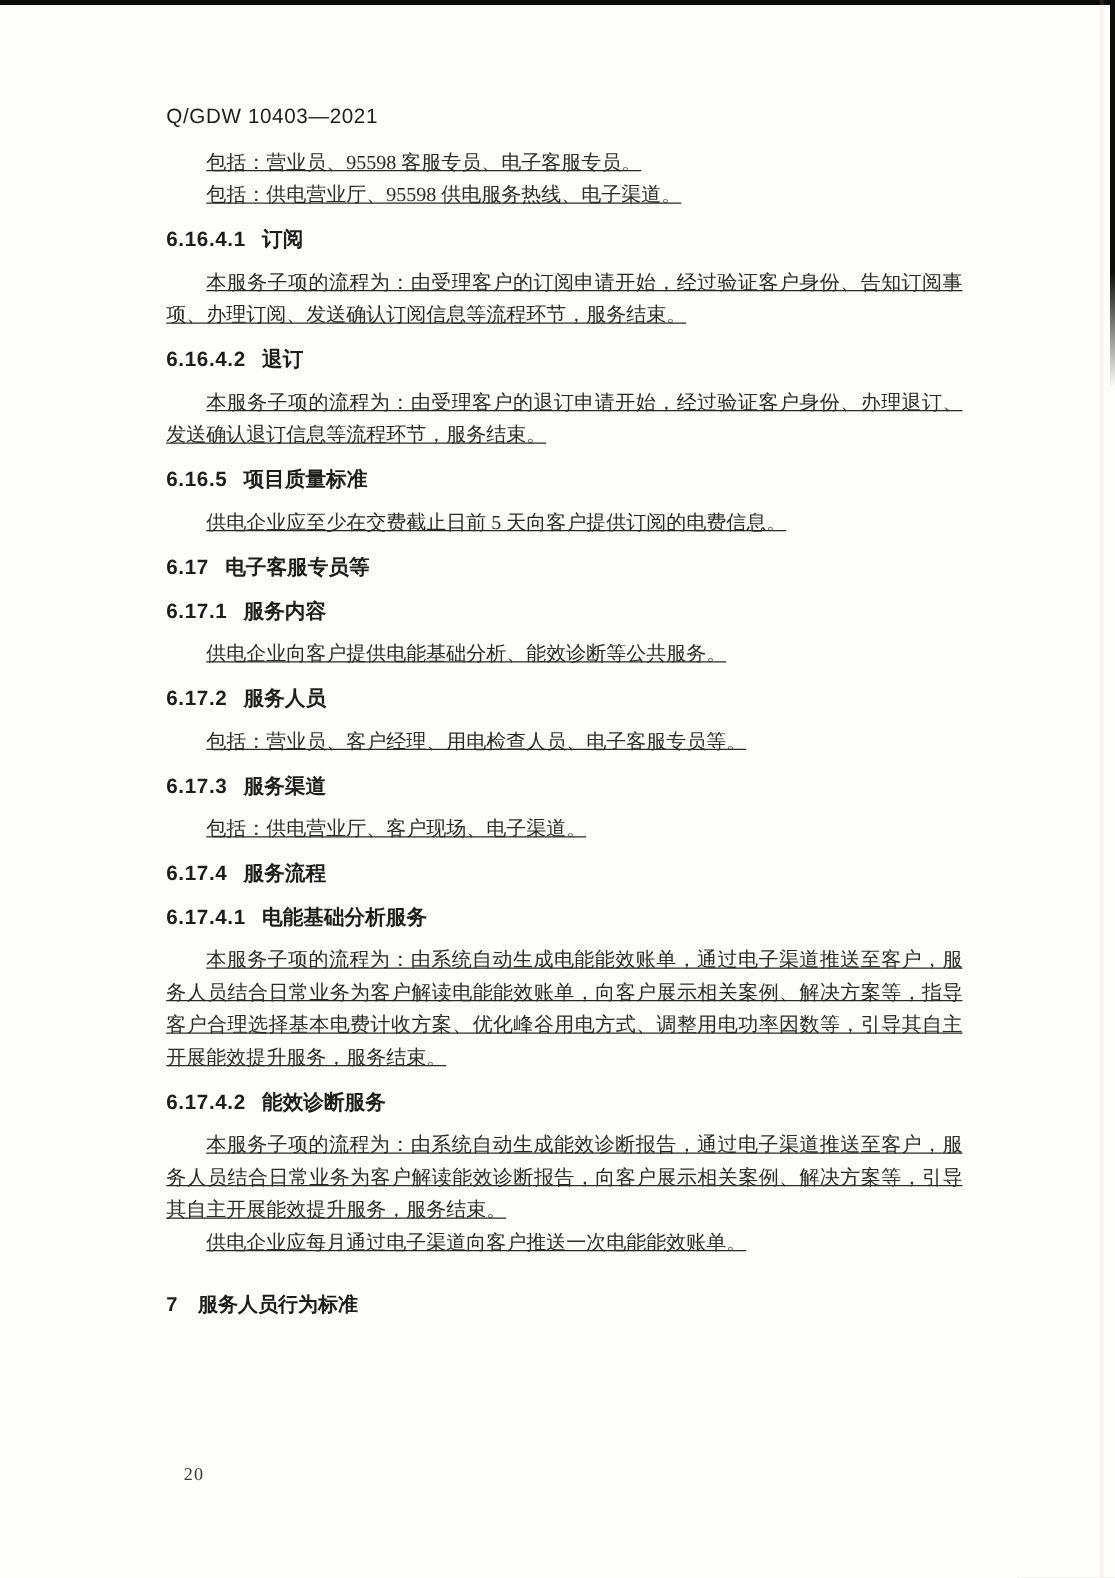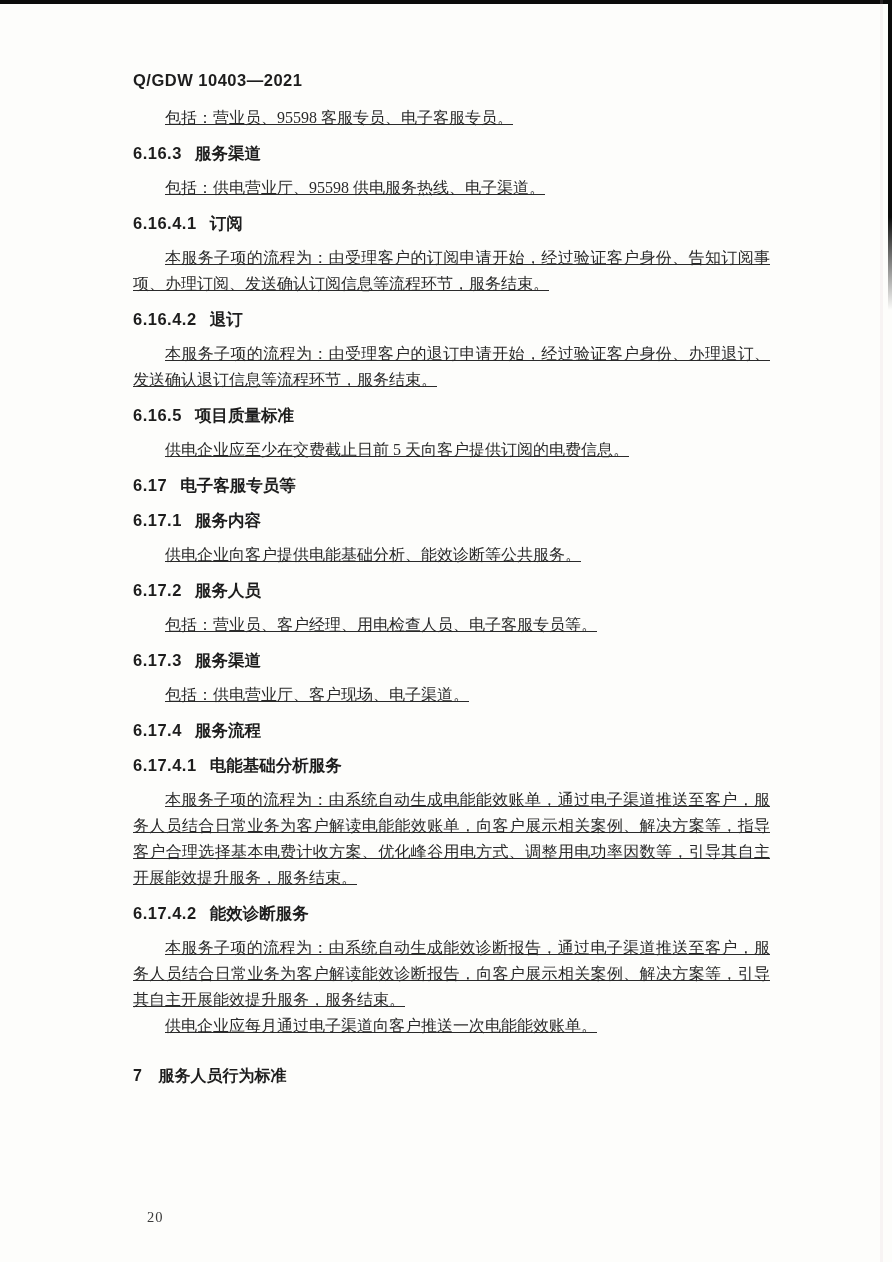--- a/index.html
+++ b/index.html
@@ -14,56 +14,55 @@
   }
   
   .scan-edge-top{position:absolute;top:0;left:0;width:892px;height:4px;background:#0b0b0b;}
   .scan-edge-right{position:absolute;top:0;right:0;width:4px;height:310px;
     background:linear-gradient(to bottom,#0b0b0b 70%,rgba(11,11,11,0));}
   .scan-streak{position:absolute;top:0;right:9px;width:3px;height:1262px;
     background:rgba(214,186,196,0.14);}
   .content{position:absolute;left:133px;top:66px;width:637px;}
   .doc-header{
     font-family:"Liberation Sans","DejaVu Sans",sans-serif;
-    font-weight:bold;font-size:16.5px;line-height:22px;
-    letter-spacing:0.5px;margin:3px 0 14px 0;color:#1d1d1d;
+    font-weight:normal;font-size:16.5px;line-height:22px;
+    letter-spacing:0.5px;margin:16px 0 14px 0;color:#1d1d1d;
   }
   .para{
     font-size:16px;line-height:26px;margin:0;
     text-indent:2em;text-align:justify;
     color:#2a2a2a;
     text-decoration:underline;
   }
   .heading{
     font-family:"Liberation Sans","DejaVu Sans",sans-serif;
     font-weight:bold;font-size:16.5px;line-height:26px;
     margin:9px 0;color:#1d1d1d;
   }
   .heading .num{display:inline-block;margin-right:13px;letter-spacing:0.5px;}
   .heading-l1{font-size:16px;margin-top:24px;}
   .heading-l1 .num{margin-right:16px;}
   .pagenum{
     position:absolute;left:147px;top:1172px;
-    font-size:14.5px;color:#3a3a3a;letter-spacing:1px;margin-top:37px;
+    font-size:14.5px;color:#3a3a3a;letter-spacing:1px;
   }
 </style>
 </head>
 <body>
 
 <div class="page">
   <div class="scan-edge-top"></div>
   <div class="scan-edge-right"></div>
   <div class="scan-streak"></div>
 
   <div class="content">
     <p class="doc-header">Q/GDW 10403—2021</p>
 
     <p class="para">包括：营业员、95598 客服专员、电子客服专员。</p>
 
-    <p class="heading"><span class="num">6.16.3</span><span>服务渠道</span></p>
     <p class="para">包括：供电营业厅、95598 供电服务热线、电子渠道。</p>
 
 
     <p class="heading"><span class="num">6.16.4.1</span><span>订阅</span></p>
     <p class="para">本服务子项的流程为：由受理客户的订阅申请开始，经过验证客户身份、告知订阅事项、办理订阅、发送确认订阅信息等流程环节，服务结束。</p>
 
     <p class="heading"><span class="num">6.16.4.2</span><span>退订</span></p>
     <p class="para">本服务子项的流程为：由受理客户的退订申请开始，经过验证客户身份、办理退订、发送确认退订信息等流程环节，服务结束。</p>
 
     <p class="heading"><span class="num">6.16.5</span><span>项目质量标准</span></p>

